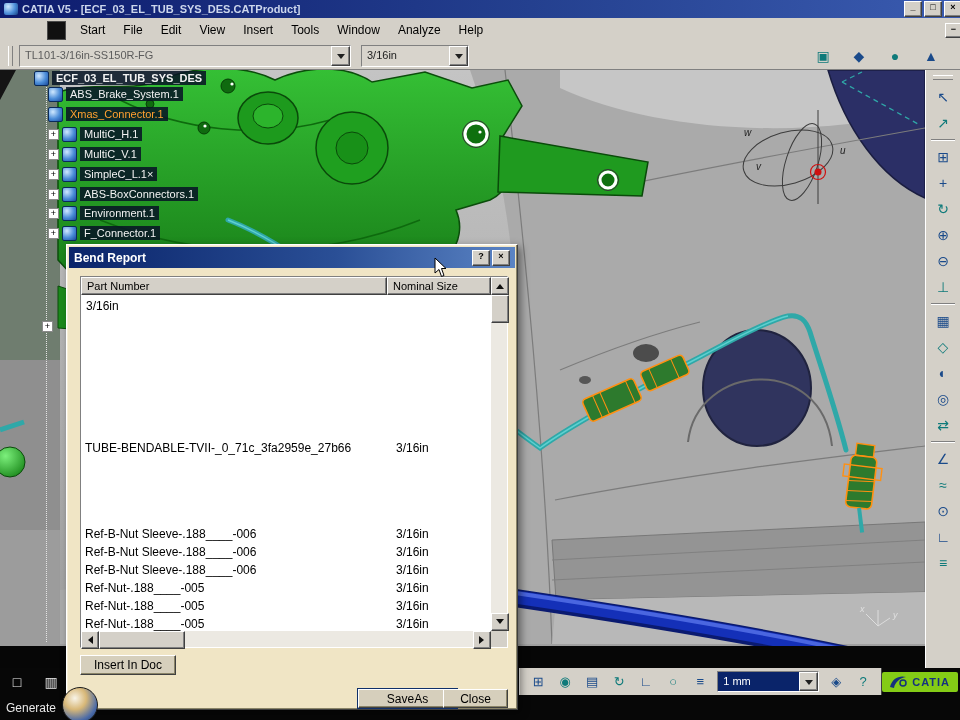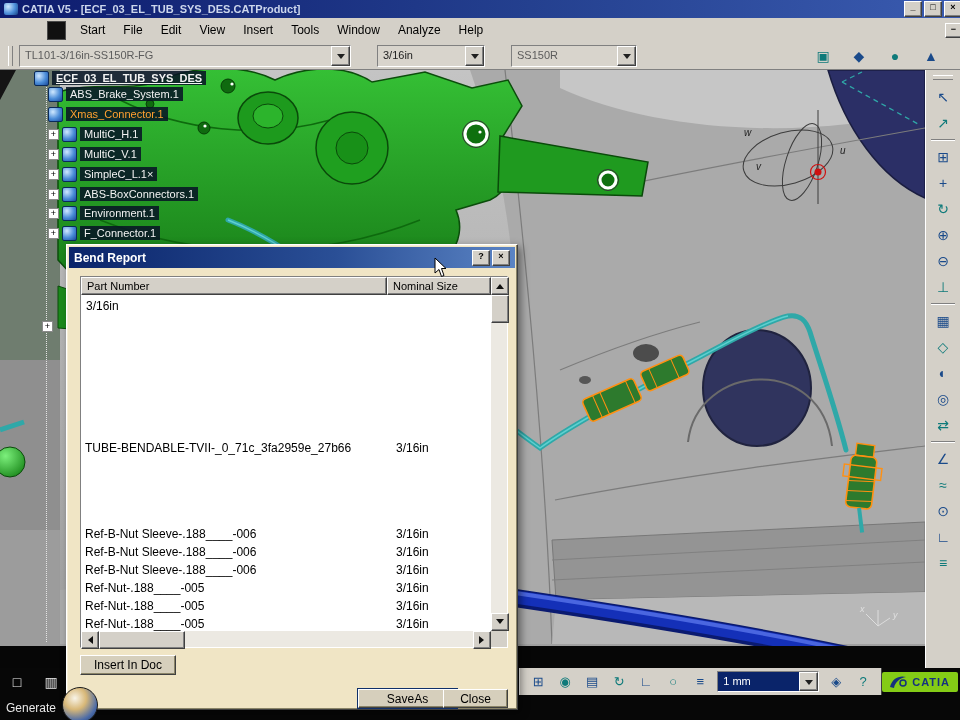--- a/index.html
+++ b/index.html
@@ -28,21 +28,21 @@
     border-bottom:1px solid #808080;display:flex;align-items:center;padding-left:44px;}
   .sysbox{width:17px;height:17px;margin:0 5px 0 3px;background:#101010;border:1px solid #4a4a4a;}
   .menu-item{padding:4px 9px;font-size:12px;color:#000;}
   .mdi-btns{margin-left:auto;display:flex;padding-right:4px;}
   .mdi-btns .winbtn{width:15px;height:13px;}
 
   
   .toolbar{position:absolute;left:0;top:42px;width:960px;height:28px;background:#d4d0c8;
     border-bottom:1px solid #808080;display:flex;align-items:center;padding:0 8px;box-sizing:border-box;}
   .vhandle{width:3px;height:20px;border-left:1px solid #fff;border-right:1px solid #808080;margin-right:6px;}
-  .combo{display:flex;height:20px;margin-right:26px;}
+  .combo{display:flex;height:20px;margin-right:10px;}
   .combo .field{background:#d8d4cc;color:#5c5c5c;font-size:11px;padding:3px 5px 0 5px;
     white-space:nowrap;overflow:hidden;box-sizing:border-box;}
   .combo .drop{width:17px;display:flex;align-items:center;justify-content:center;}
   .arr-dn{width:0;height:0;border:4px solid transparent;border-top:5px solid #202020;margin-top:5px;}
   .tb-icons{margin-left:auto;display:flex;gap:14px;padding-right:10px;}
   .ticon{width:22px;height:22px;display:flex;align-items:center;justify-content:center;
     font-size:14px;color:#1a4a8a;}
   .ticon.teal{color:#0e7a7a;}
 
   
@@ -51,21 +51,21 @@
   
   .tree{position:absolute;left:0;top:70px;width:400px;height:600px;z-index:10;pointer-events:none;}
   .trunk{position:absolute;left:46px;top:6px;width:0;height:566px;border-left:1px dotted #e4e4e4;}
   .titem{position:absolute;display:flex;align-items:center;height:16px;pointer-events:auto;}
   .texp{width:9px;height:9px;background:#fff;border:1px solid #8a8a8a;color:#000;font-size:9px;
     line-height:8px;text-align:center;margin-right:3px;flex:none;}
   .ticn{width:13px;height:13px;margin-right:3px;border-radius:2px;flex:none;
     background:radial-gradient(circle at 30% 30%,#cfe8ff,#4a8cd8 55%,#1a4a9a);border:1px solid #0a2a5a;}
   .tlabel{background:rgba(8,22,38,0.88);color:#f2f2f2;font-size:11px;padding:1px 4px;white-space:nowrap;}
   .tlabel.orange{color:#ffa030;}
-  .tlabel.rootl{font-weight:bold;text-decoration:underline;}
+  .tlabel.rootl{font-weight:bold;}
 
   
   .rtb{position:absolute;left:925px;top:70px;width:35px;height:598px;background:#d4d0c8;
     border-left:1px solid #ffffff;z-index:5;display:flex;flex-direction:column;align-items:center;
     padding-top:3px;box-sizing:border-box;}
   .rtb .handle{width:20px;height:3px;border-top:1px solid #fff;border-bottom:1px solid #808080;margin:2px 0 4px 0;}
   .rtb .sep{width:24px;height:0;border-top:1px solid #808080;border-bottom:1px solid #fff;margin:3px 0;}
   .rtb .ticon{width:24px;height:24px;margin:1px 0;}
 
   
@@ -167,26 +167,20 @@
       <span class="drop raised">
           <span class="arr-dn"></span>
         </span>
     </span>
     <span class="combo sunken" style="width:106px">
       <span class="field" style="flex:1;color:#222">3/16in</span>
       <span class="drop raised">
           <span class="arr-dn"></span>
         </span>
     </span>
-    <span class="combo sunken" style="width:124px">
-      <span class="field" style="flex:1">SS150R</span>
-      <span class="drop raised">
-          <span class="arr-dn"></span>
-        </span>
-    </span>
     <span class="tb-icons">
       <span class="ticon teal">▣</span>
       <span class="ticon">◆</span>
       <span class="ticon teal">●</span>
       <span class="ticon">▲</span>
     </span>
   </div>
 
   <svg id="scene" width="925" height="598" viewBox="0 0 925 598">
     <defs>

